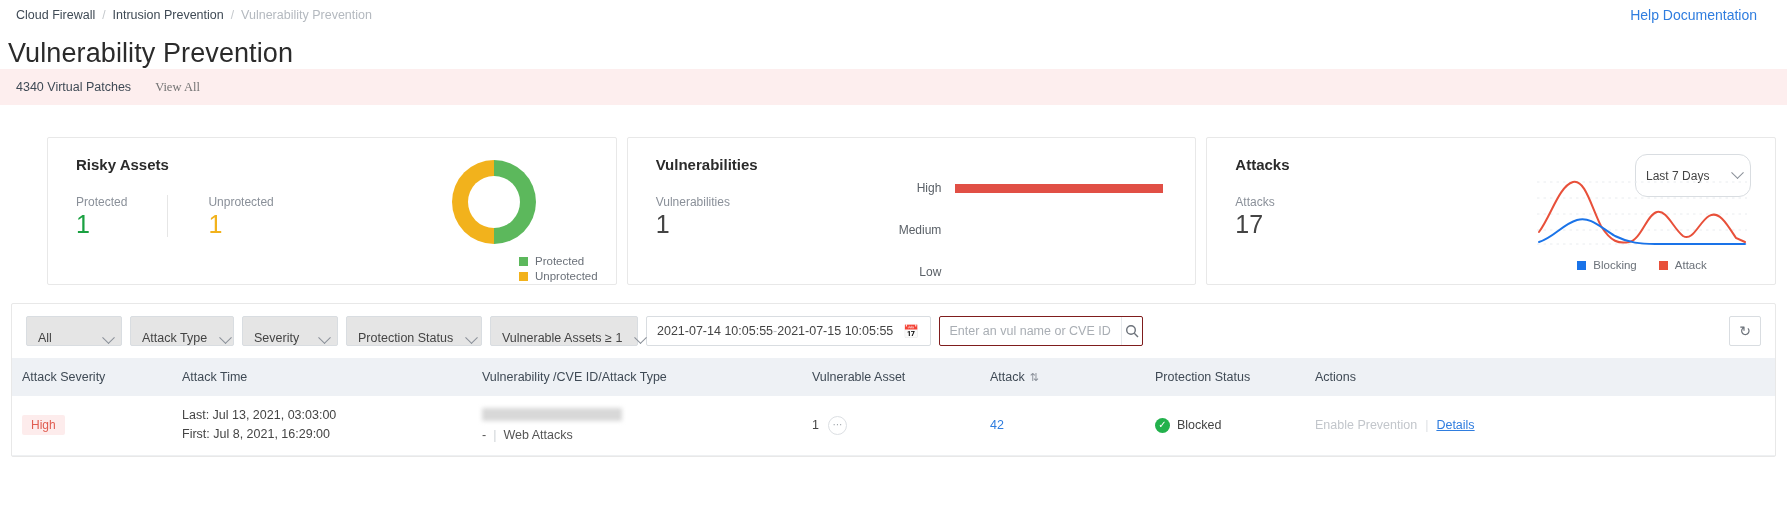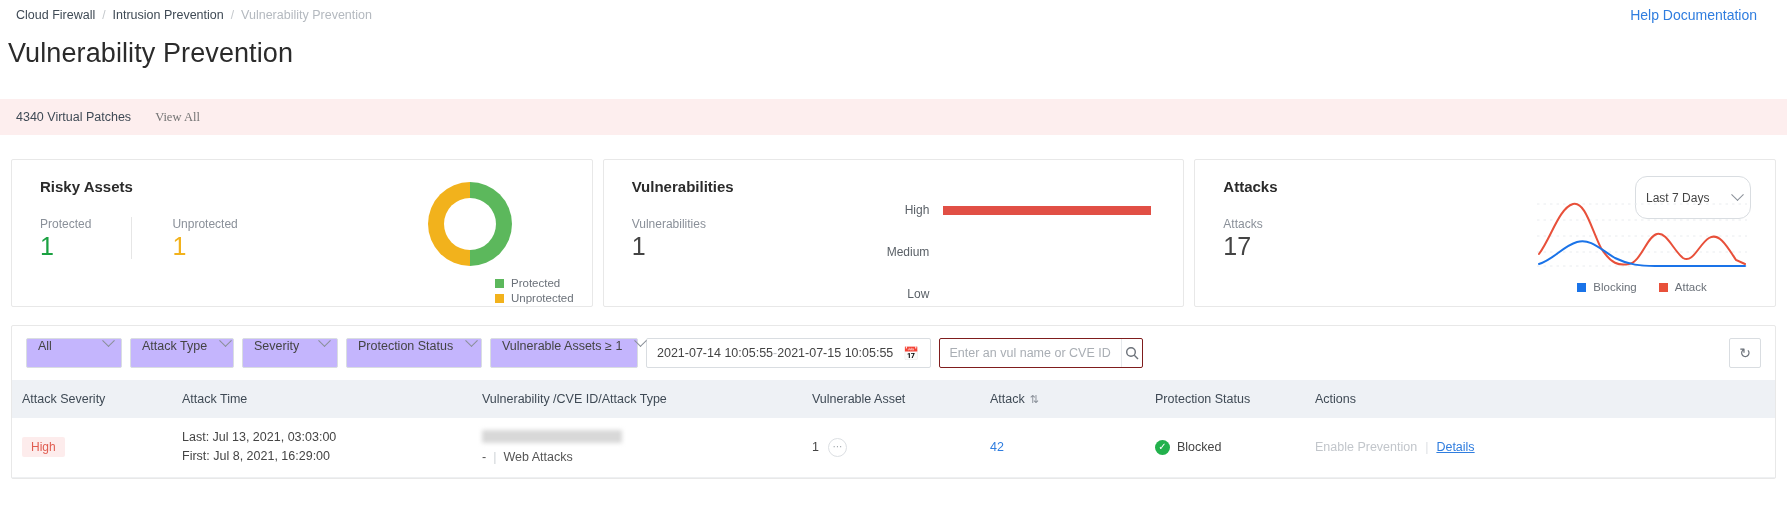--- a/index.html
+++ b/index.html
@@ -28,36 +28,36 @@
   }
 
   
   .page-title {
     font-size: 27px; font-weight: 400; color: #2b2b2b;
     padding: 14px 0 0 8px; letter-spacing: .1px;
   }
 
   
   .patch-banner {
-    margin-top: 30px;
     height: 36px;
     background: #fdeeee;
     display: flex; align-items: center;
     padding-left: 16px;
     font-size: 12.5px;
     color: #3f4a55;
   }
   .patch-banner .view-all {
     color: #737373; margin-left: 24px; text-decoration: none; font-family: Liberation Serif, serif;
   }
 
   
   .cards {
     display: flex; gap: 10px;
-    padding: 24px 11px 0 11px;
+    padding: 32px 11px 0 11px;
+    margin-left: 36px;
   }
   .card {
     background: #fff;
     border: 1px solid #e8e8e8;
     border-radius: 2px;
     height: 148px;
     position: relative;
     flex: 1 1 0;
     padding: 18px 20px 0 28px;
   }
@@ -142,21 +142,21 @@
     border-radius: 2px;
     background: #fff;
   }
   .toolbar {
     display: flex; align-items: center;
     padding: 12px 14px;
     gap: 8px;
   }
   .sel {
     height: 30px; border: 1px solid #d9dde1; border-radius: 2px;
-    background: #c4b5fd; display: flex; align-items: flex-start;
+    background: #e5e5e5; display: flex; align-items: flex-end;
     justify-content: space-between; padding: 0 8px 0 11px;
     font-size: 12.5px; color: #444; white-space: nowrap;
   }
   .sel .chev { margin-left: 14px; }
   .daterange {
     height: 30px; border: 1px solid #d9dde1; border-radius: 2px;
     display: flex; align-items: center; padding: 0 10px;
     font-size: 12.5px; color: #444; background: #fff;
   }
   .dr-dash { color: #b9bdc2; }

